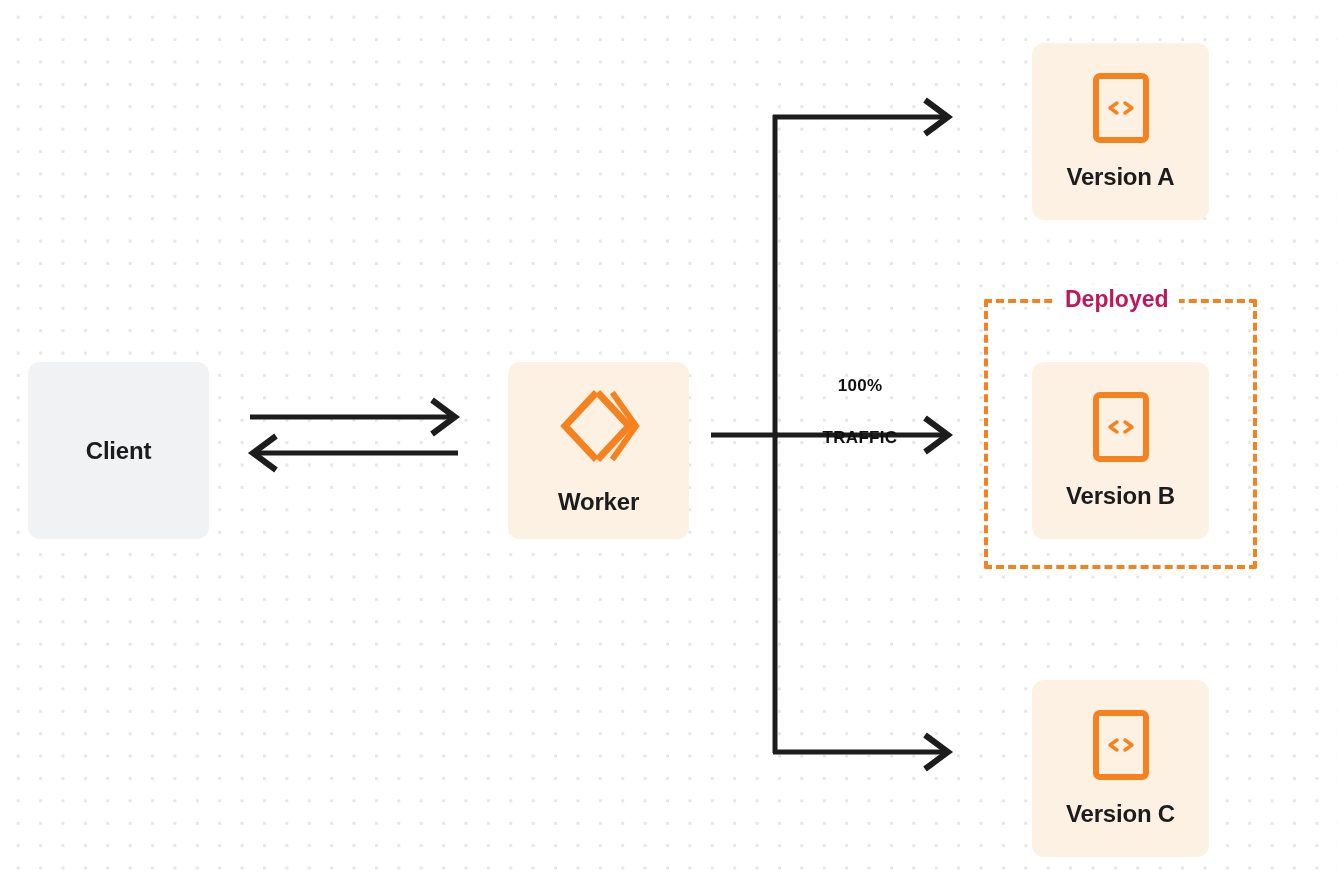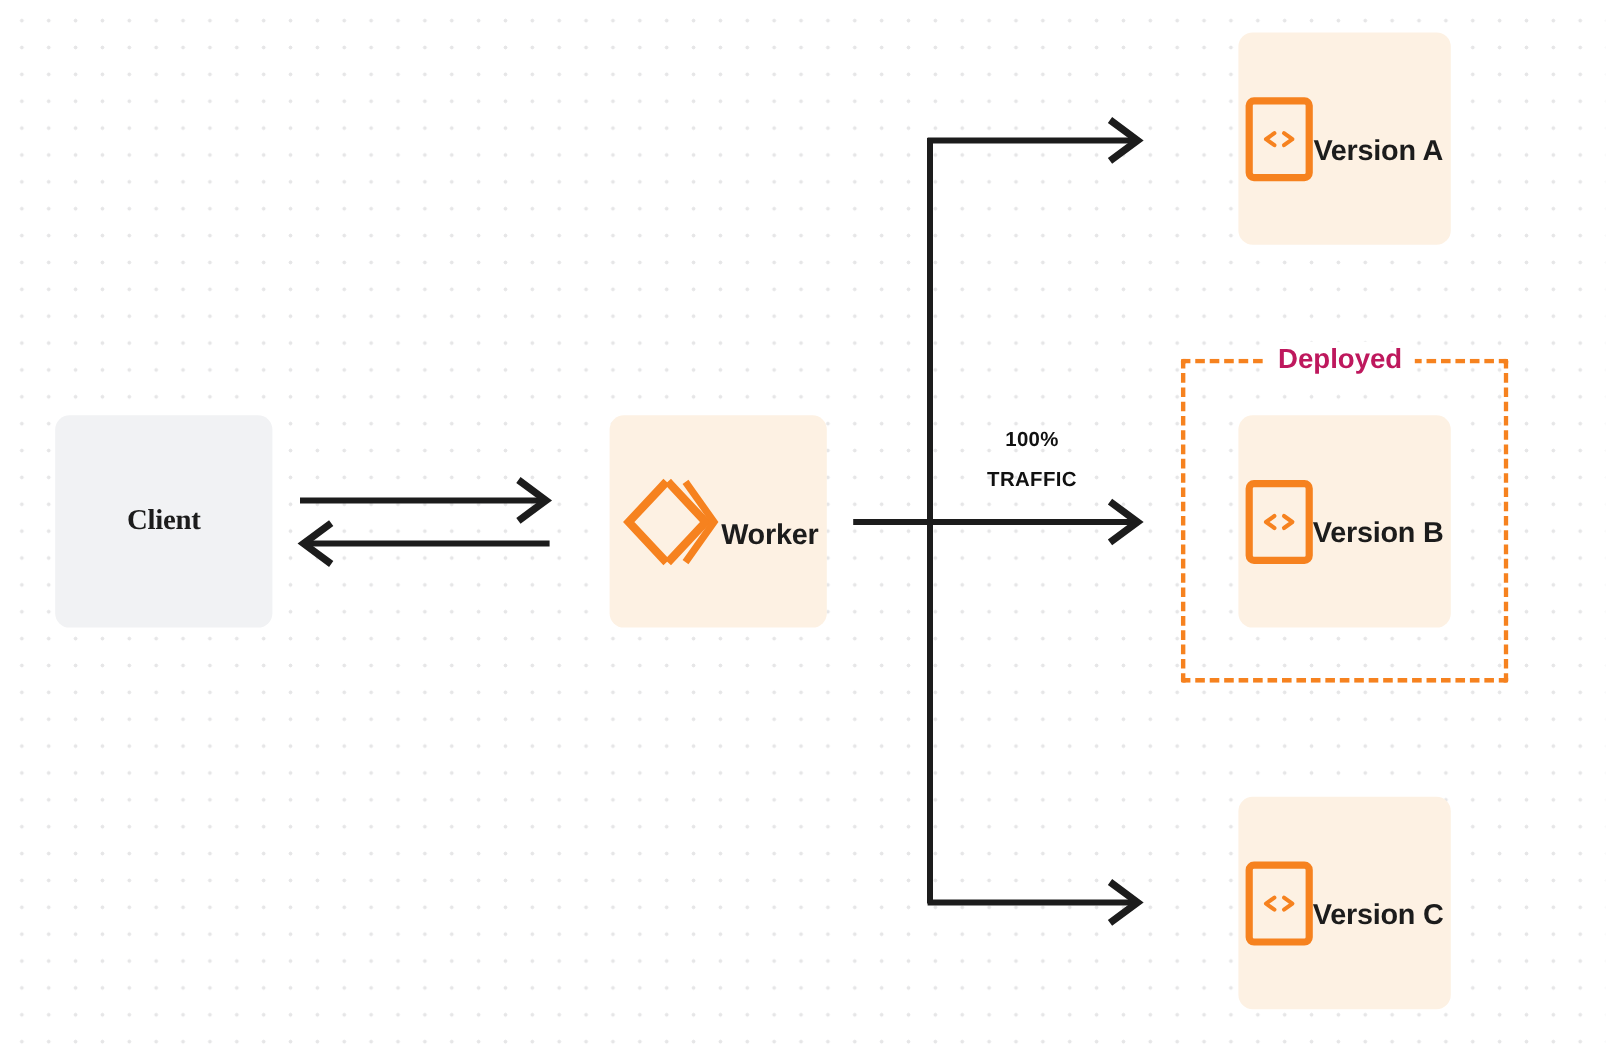--- a/index.html
+++ b/index.html
@@ -17,37 +17,38 @@
     background-size: 22.4px 22.4px;
     background-position: 7px 6px;
     font-family: "Liberation Sans", "DejaVu Sans", sans-serif;
   }
 
   .node {
     position: absolute;
     box-sizing: border-box;
     border-radius: 12px;
     display: flex;
+    flex-direction: column;
     align-items: center;
     justify-content: center;
+    margin-top: 16px;
   }
   .node-label {
     font-size: 24px;
     font-weight: bold;
     color: #1c1c1c;
     letter-spacing: -0.2px;
     white-space: nowrap;
   }
 
   
   #client-node {
-    left: 46px;  top: 346px;
+    left: 28px;  top: 346px;
     width: 181px; height: 177px;
     background: #f1f2f4;
-    font-family: Liberation Serif, serif;
   }
 
   
   #worker-node {
     left: 508px; top: 346px;
     width: 181px; height: 177px;
     background: #fdf1e3;
   }
   #worker-node .node-label { margin-top: 22px; }
 
@@ -111,21 +112,21 @@
     position: absolute;
     left: 790px; top: 350px;
     width: 140px;
     text-align: center;
     color: #111111;
     font-size: 17px;
     font-weight: bold;
     line-height: 33px;
     letter-spacing: 0.3px;
   }
-  #traffic-label div { white-space: nowrap; }
+  #traffic-label div { white-space: nowrap; margin-top: 19px; }
 </style>
 </head>
 <body>
 
 <div id="canvas">
 
   <svg id="edges" viewBox="0 0 1338 878" width="1338" height="878">
     <g fill="none" stroke="#1c1c1c" stroke-width="5" stroke-linecap="butt" stroke-linejoin="miter">
 
       <g>

